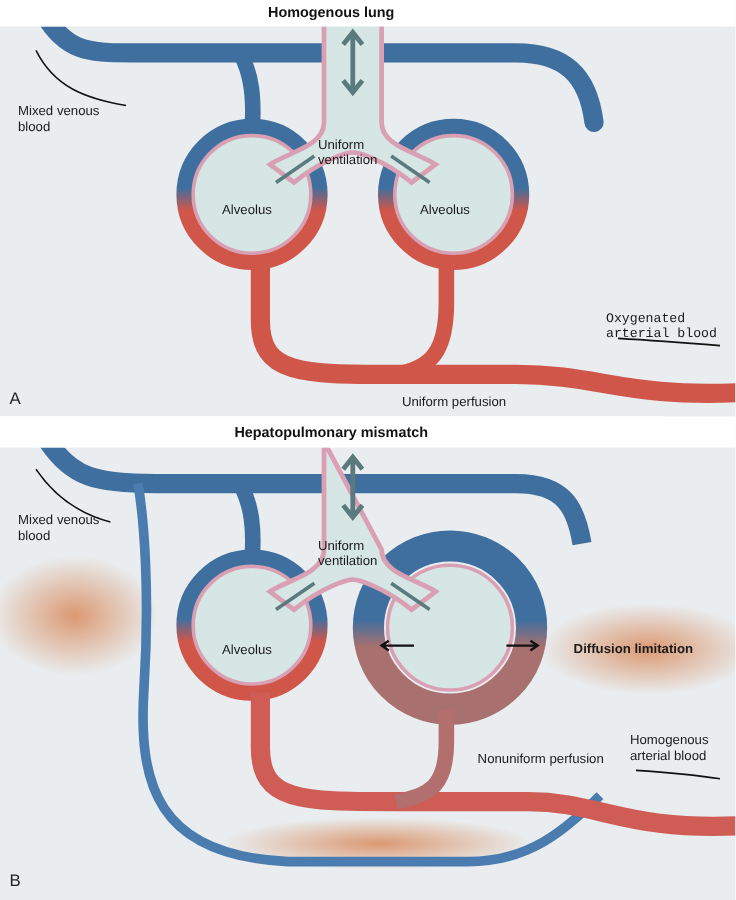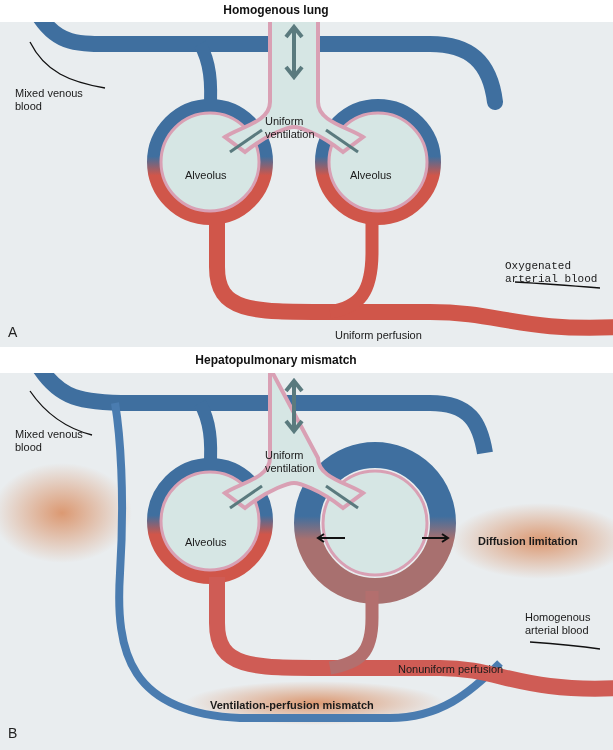--- a/index.html
+++ b/index.html
@@ -93,18 +93,17 @@
     <path d="M372,218 L372,245 C372,280 360,290 330,295" fill="none" stroke="#b36f6e" stroke-width="13"></path>
     <path d="M30,18 C45,40 65,55 92,62" fill="none" stroke="#111" stroke-width="1.3"></path>
     <path d="M530,269 C560,271 580,273 600,276" fill="none" stroke="#111" stroke-width="1.3"></path>
   </svg>
   <div class="lbl" style="left:15px;top:55px;width:90px;white-space:pre-line;">Mixed venous
 blood</div>
   <div class="lbl" style="left:265px;top:76px;width:60px;white-space:pre-line;">Uniform
 ventilation</div>
   <div class="lbl" style="left:185px;top:163px;width:60px;">Alveolus</div>
   <div class="lbl b" style="left:478px;top:162px;width:125px;">Diffusion limitation</div>
-  <div class="lbl" style="left:398px;top:254px;width:125px;margin-top:36px;">Nonuniform perfusion</div>
+  <div class="lbl" style="left:398px;top:254px;width:125px;">Nonuniform perfusion</div>
   <div class="lbl" style="left:525px;top:238px;width:85px;white-space:pre-line;">Homogenous
 arterial blood</div>
-  <div class="lbl b" style="left:210px;top:326px;width:190px;">Ventilation-perfusion mismatch</div>
   <div class="panel-letter" style="left:8px;top:352px;">B</div>
 </div>
 
 </body></html>

